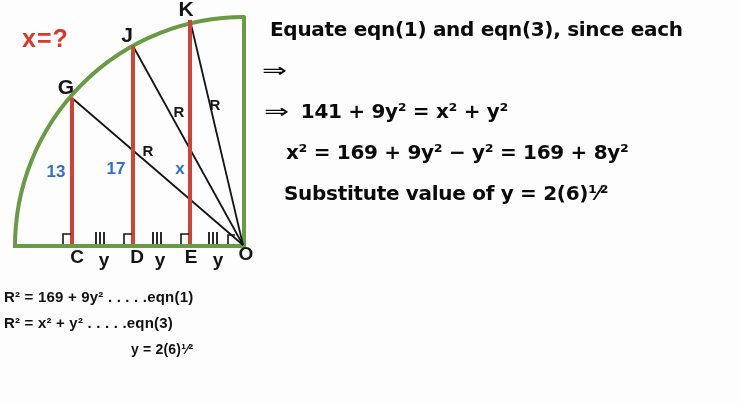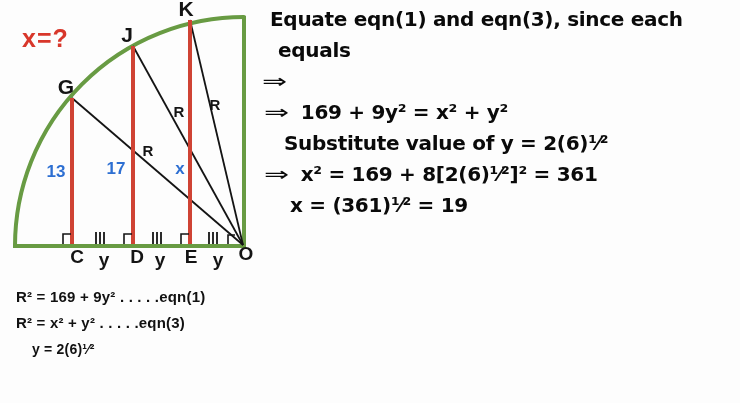--- a/index.html
+++ b/index.html
@@ -22,36 +22,36 @@
   }
   .diagram svg { display: block; }
   .svg-label { font-family: "Liberation Sans", sans-serif; font-weight: bold; fill: #141414; }
   .pt-top    { font-size: 21px; }
   .pt-bottom { font-size: 19px; }
   .len-label { font-size: 17px; fill: #2d6fd2; }
   .r-label   { font-size: 15px; font-weight: 600; }
   .q-label   { font-size: 25px; fill: #d8372b; letter-spacing: 1px; }
   
   .eqs {
-    position: absolute; left: 16px; top: 284px;
+    position: absolute; left: 4px; top: 284px;
     font-weight: bold; font-size: 15px; line-height: 26px;
     color: #111;
     letter-spacing: 0.2px;
   }
-  .eq-sub { padding-left: 16px; font-size: 14px; }
+  .eq-sub { padding-left: 16px; font-size: 14px; text-align: right; }
   
   .solution {
     position: absolute; left: 258px; top: 4px;
     width: 482px;
     font-family: "DejaVu Sans", sans-serif;
     font-weight: bold; font-size: 20px; line-height: 31px;
     letter-spacing: -0.3px;
     color: #0a0a0a;
   }
-  .sol-line { white-space: nowrap; }
+  .sol-line { white-space: nowrap; margin-top: 10px; }
   .ind-a { padding-left: 12px; }
   .ind-b { padding-left: 20px; }
   .ind-c { padding-left: 4px; }
   .ind-d { padding-left: 40px; }
   .ind-e { padding-left: 6px; }
   .ind-f { padding-left: 28px; }
   .ind-g { padding-left: 26px; }
   .ind-h { padding-left: 18px; }
   .ind-i { padding-left: 32px; }
   .gap-top { }
@@ -135,21 +135,19 @@
   </div>
 
   <div class="eqs">
     <div>R² = 169 + 9y² . . . . .eqn(1)</div>
     <div>R² = x² + y² . . . . .eqn(3)</div>
     <div class="eq-sub">y = 2(6)¹⁄²</div>
   </div>
 
   <div class="solution">
     <div class="sol-line ind-a">Equate eqn(1) and eqn(3), since each</div>
-    <div class="sol-line ind-b">equals</div>
     <div class="sol-line ind-c"><span class="arrow">⇒</span></div>
-    <div class="sol-line ind-e"><span class="arrow">⇒</span><span>169 + 9y² = x² + y²</span></div>
+    <div class="sol-line ind-e"><span class="arrow">⇒</span><span>141 + 9y² = x² + y²</span></div>
+    <div class="sol-line ind-f">x² = 169 + 9y² − y² = 169 + 8y²</div>
     <div class="sol-line ind-g gap-top">Substitute value of y = 2(6)¹⁄²</div>
-    <div class="sol-line ind-e"><span class="arrow">⇒</span><span>x² = 169 + 8[2(6)¹⁄²]² = 361</span></div>
-    <div class="sol-line ind-i">x = (361)¹⁄² = 19</div>
   </div>
 
 </div>
 
 </body></html>

